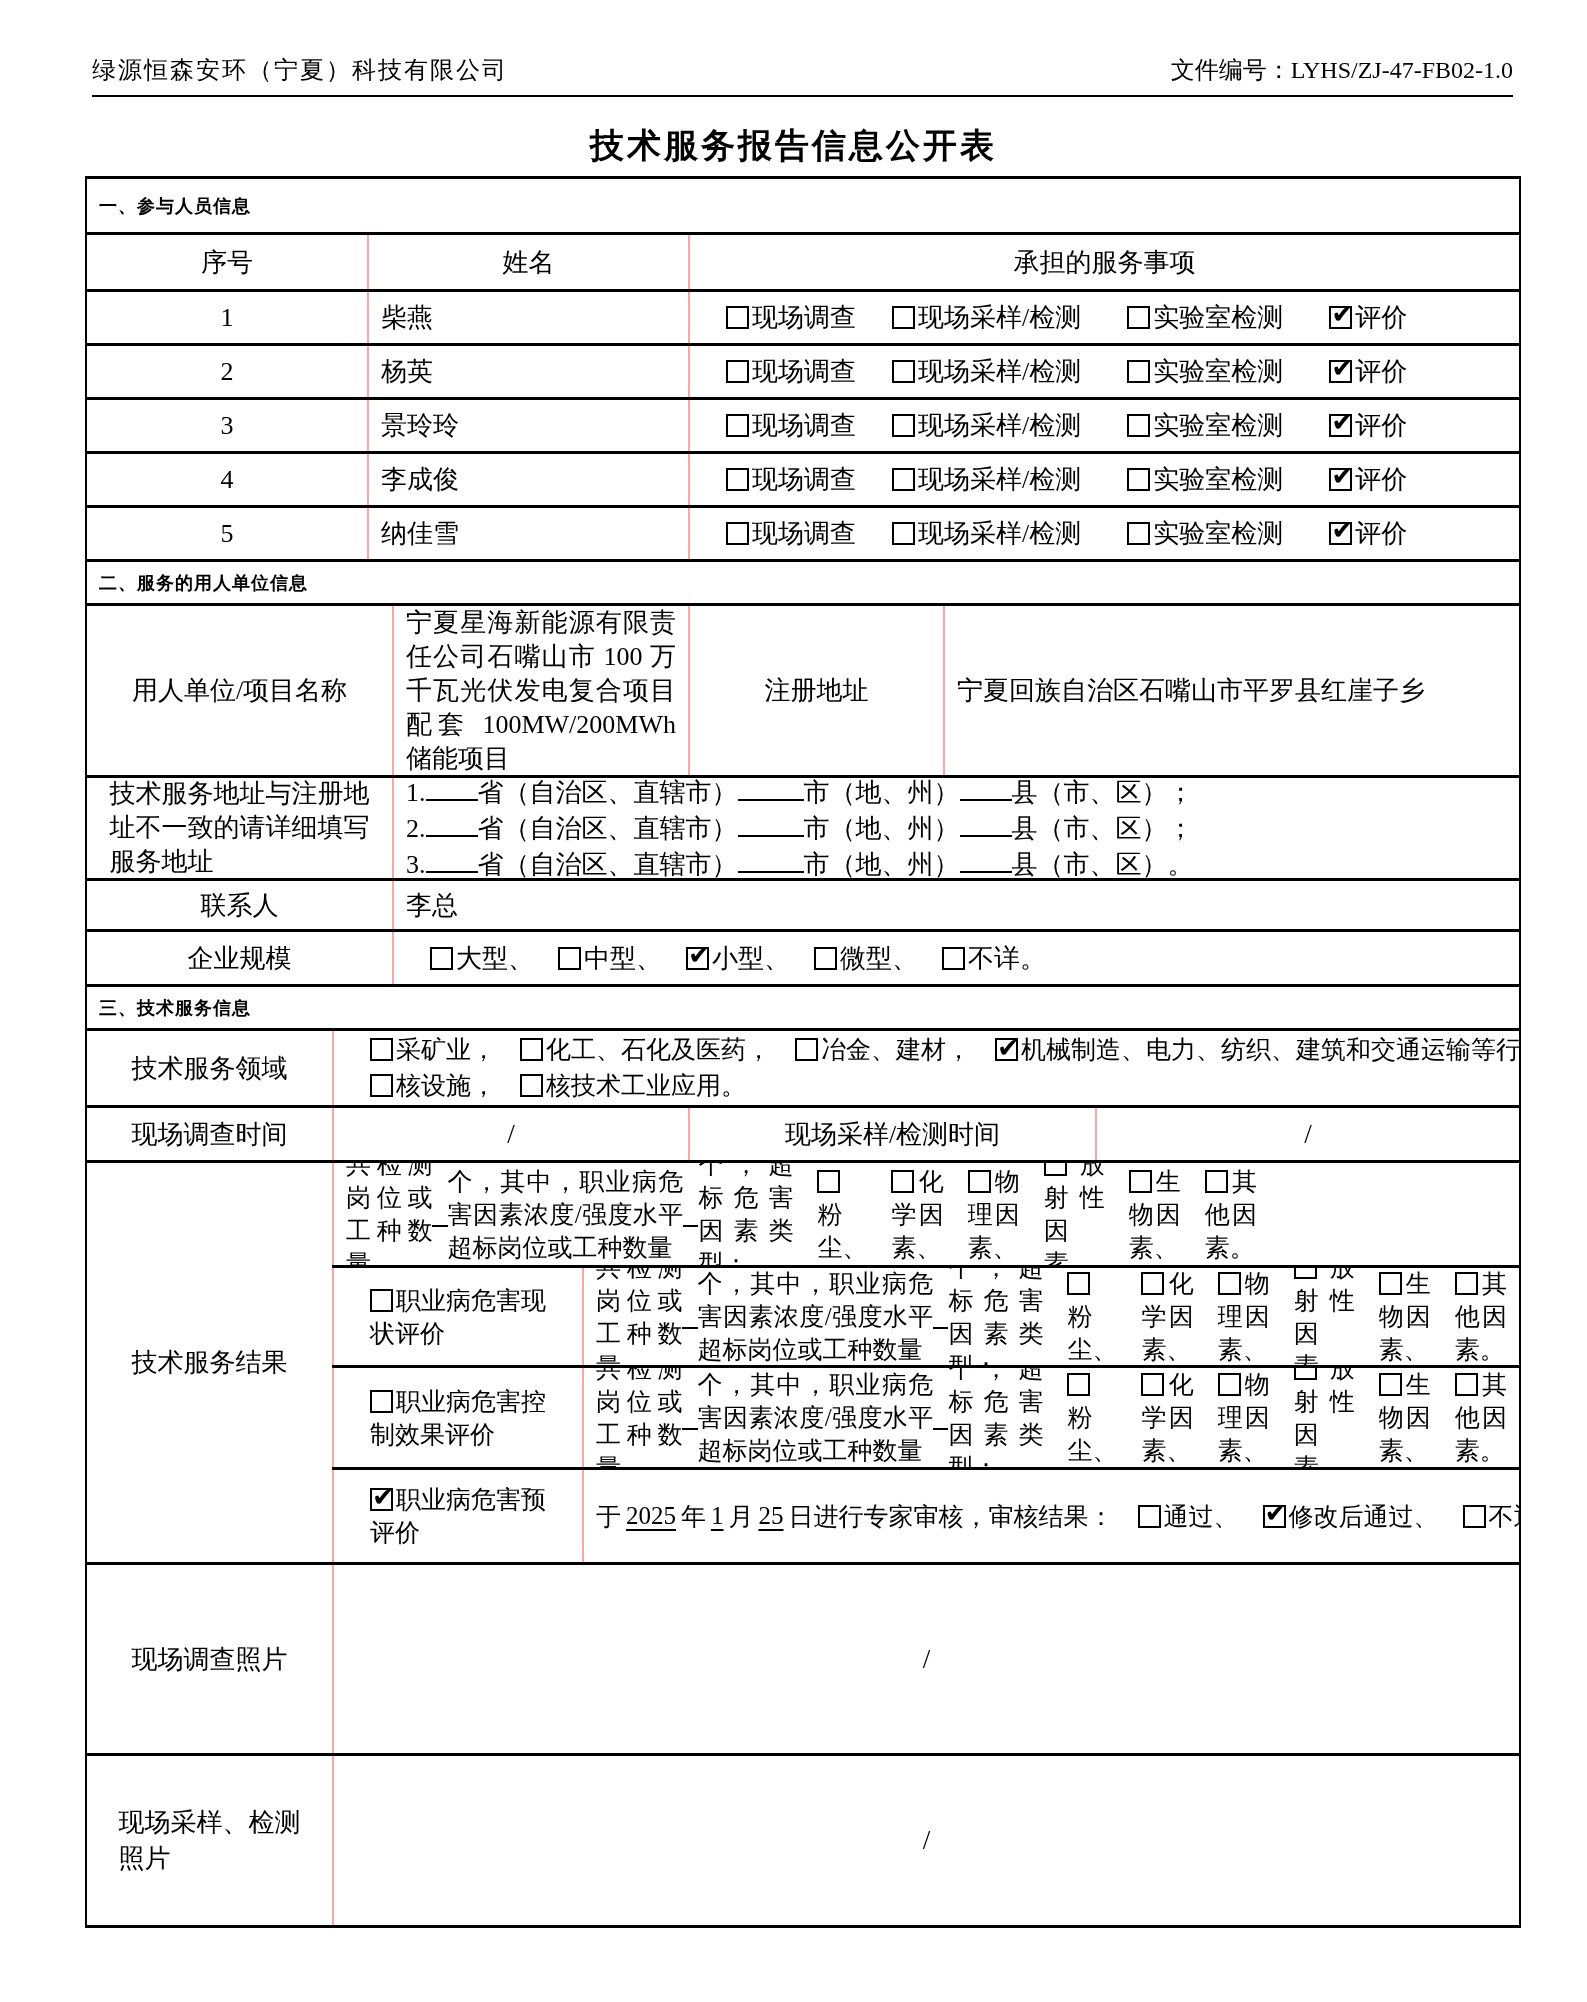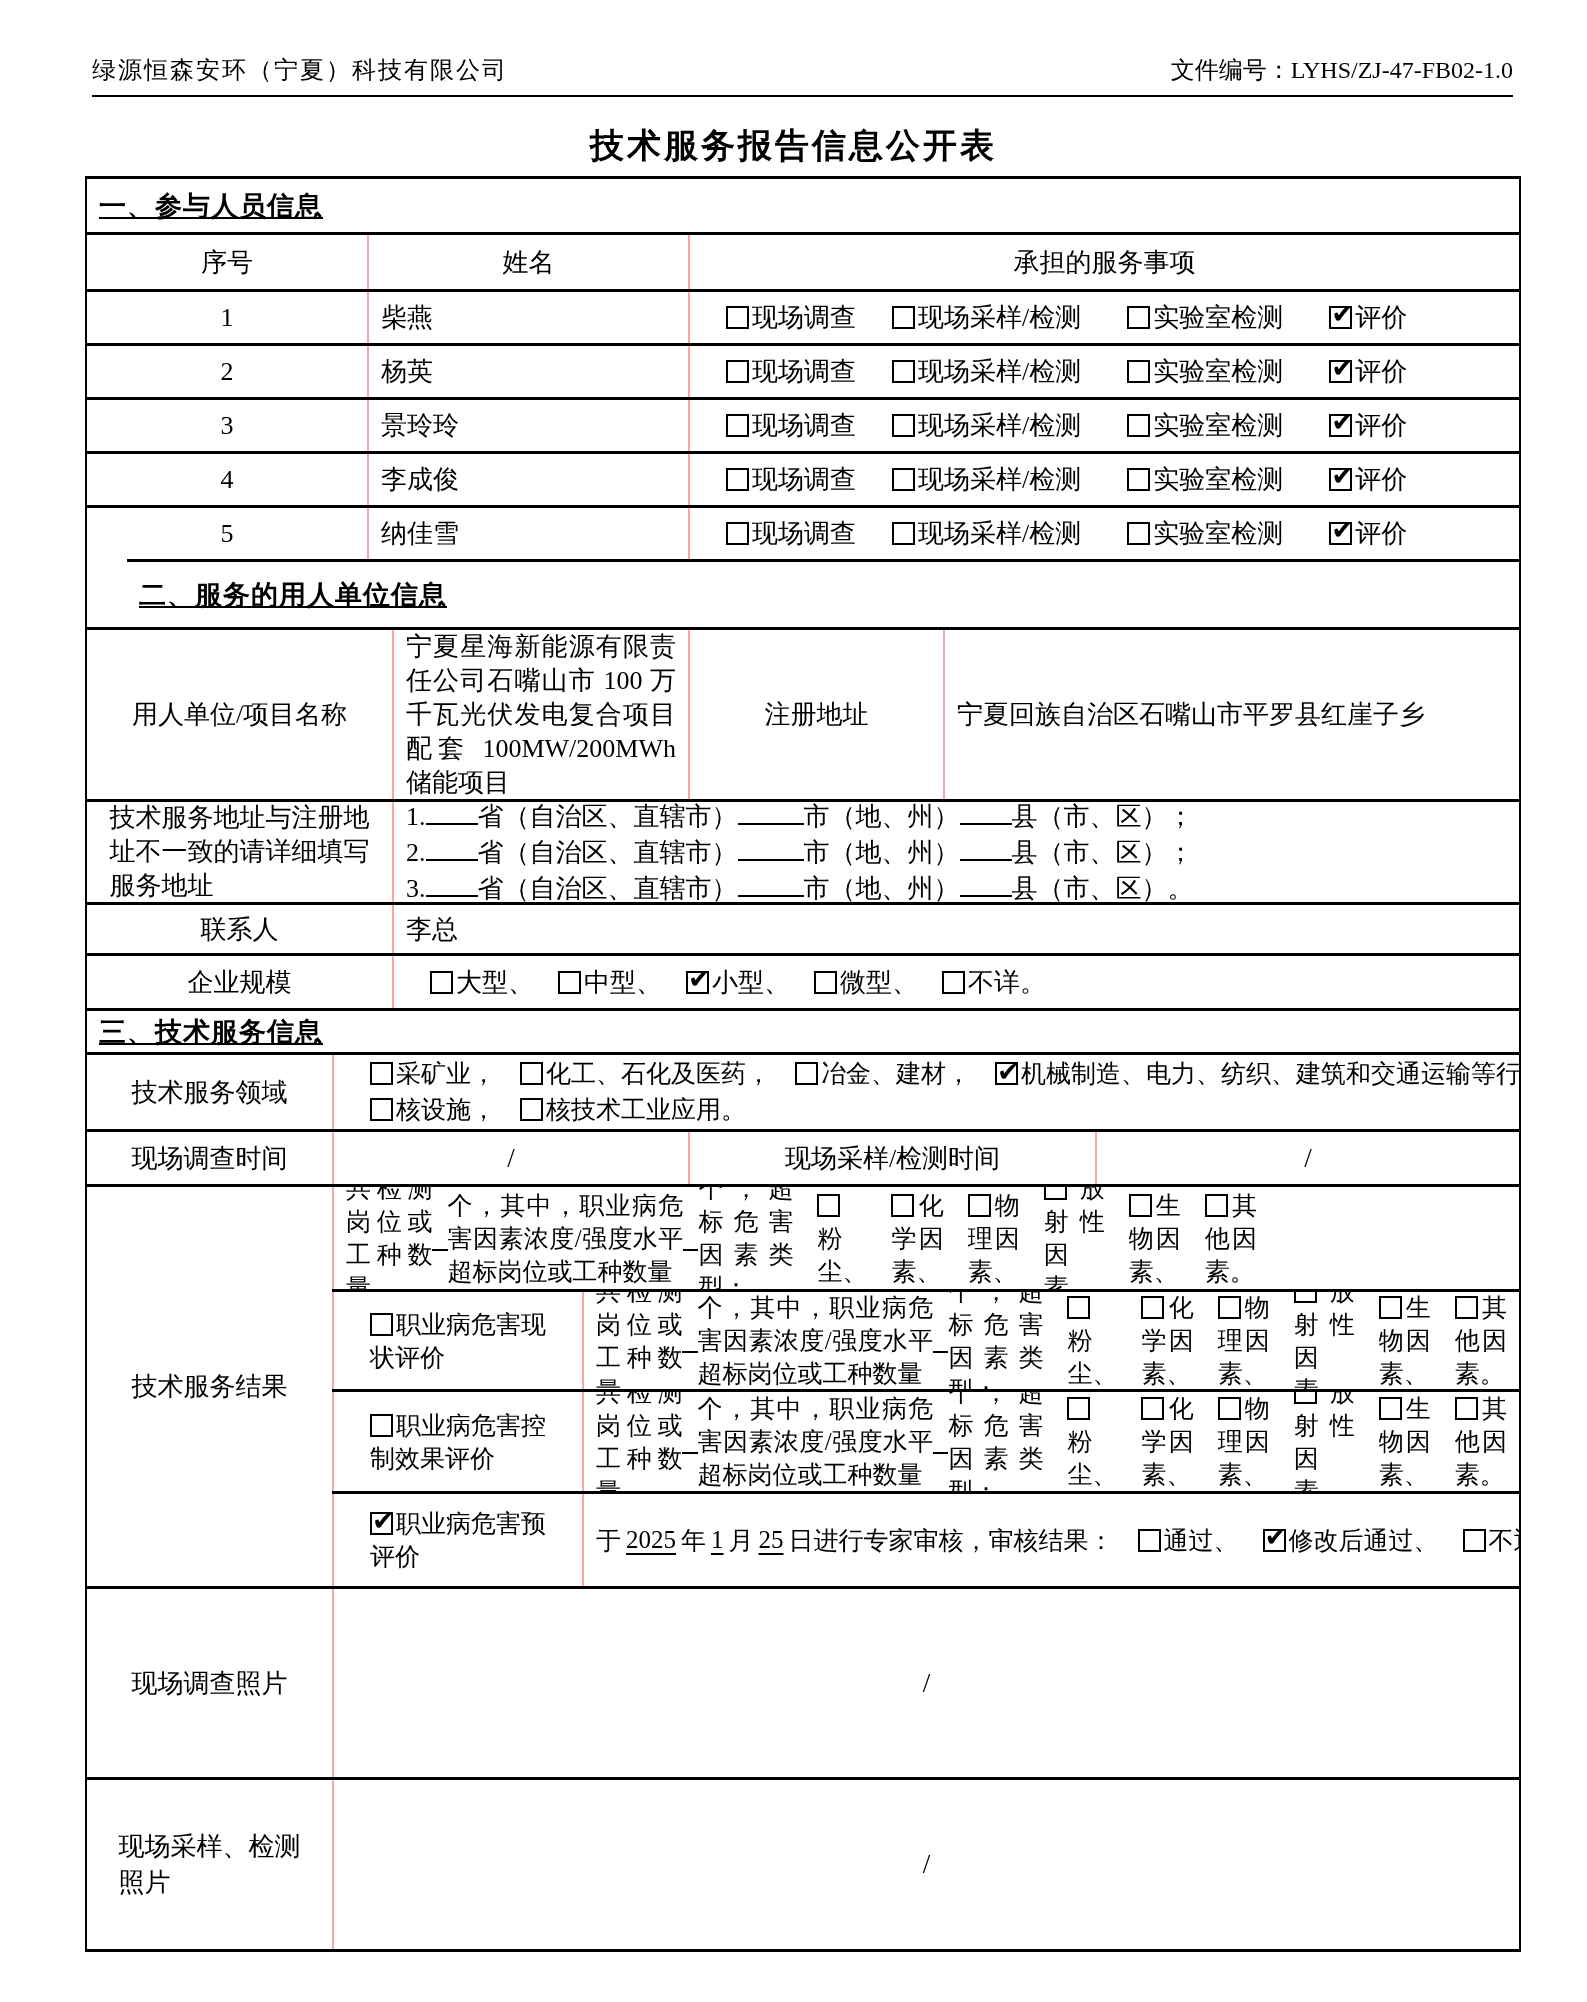--- a/index.html
+++ b/index.html
@@ -25,30 +25,30 @@
     border:2px solid #000;border-top:3px solid #000;border-bottom:3px solid #000;
   }
   .r{display:flex;border-top:3px solid #000;box-sizing:border-box;}
   .r.first{border-top:none;}
   .c{
     border-left:2px solid #fca5a5;box-sizing:border-box;display:flex;
     align-items:center;padding:0 12px;overflow:hidden;
   }
   .c.nb{border-left:none;}
   .center{justify-content:center;text-align:left;}
-  .sect{font-weight:bold;font-size:27px;letter-spacing:1px;text-decoration:underline;}
+  .sect{font-weight:bold;font-size:18px;letter-spacing:1px;}
   .just{text-align:justify;}
   
   .w1432{width:1432px;} .w280{width:280px;} .w321{width:321px;} .w831{width:831px;}
   .w305{width:305px;} .w296{width:296px;} .w255{width:255px;} .w576{width:576px;}
   .w1127{width:1127px;} .w245{width:245px;} .w1187{width:1187px;}
   .w356{width:356px;} .w407{width:407px;} .w424{width:424px;}
   .w250{width:250px;} .w937{width:937px;}
   
-  .h53{height:53px;} .h57{height:57px;} .h54{height:54px;} .h52{height:68px;margin-left:40px;}
+  .h53{height:53px;} .h57{height:57px;} .h54{height:54px;} .h52{height:44px;}
   .h172{height:172px;} .h103{height:103px;} .h51{height:51px;} .h55{height:55px;}
   .h44{height:44px;} .h77{height:77px;} .h402{height:402px;}
   .h102{height:102px;} .h100{height:100px;} .h98{height:98px;}
   .h191{height:191px;} .h171{height:172px;}
   
   .stack{display:flex;flex-direction:column;width:1187px;}
   .stack .sub{display:flex;border-top:3px solid #000;box-sizing:border-box;}
   .stack .sub:first-child{border-top:none;}
   
   .lh34{line-height:34px;} .lh36{line-height:36px;}

